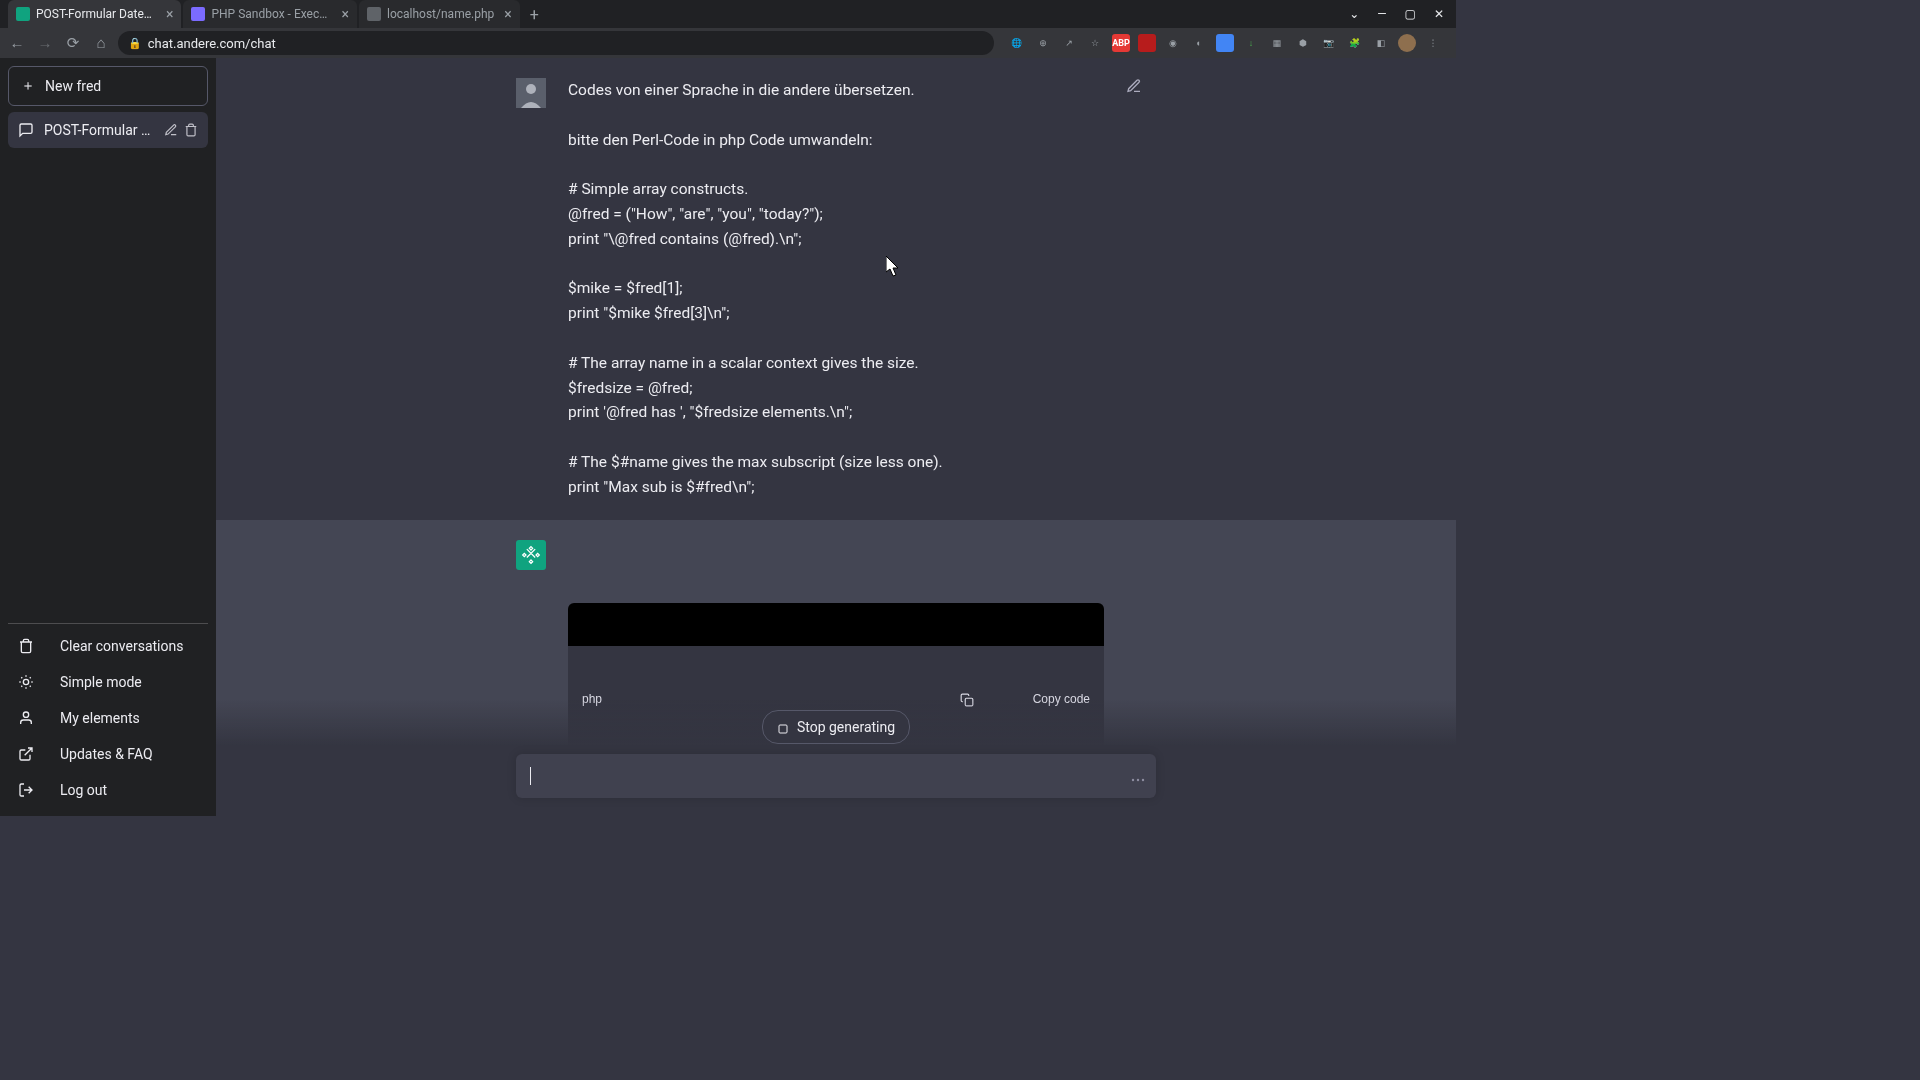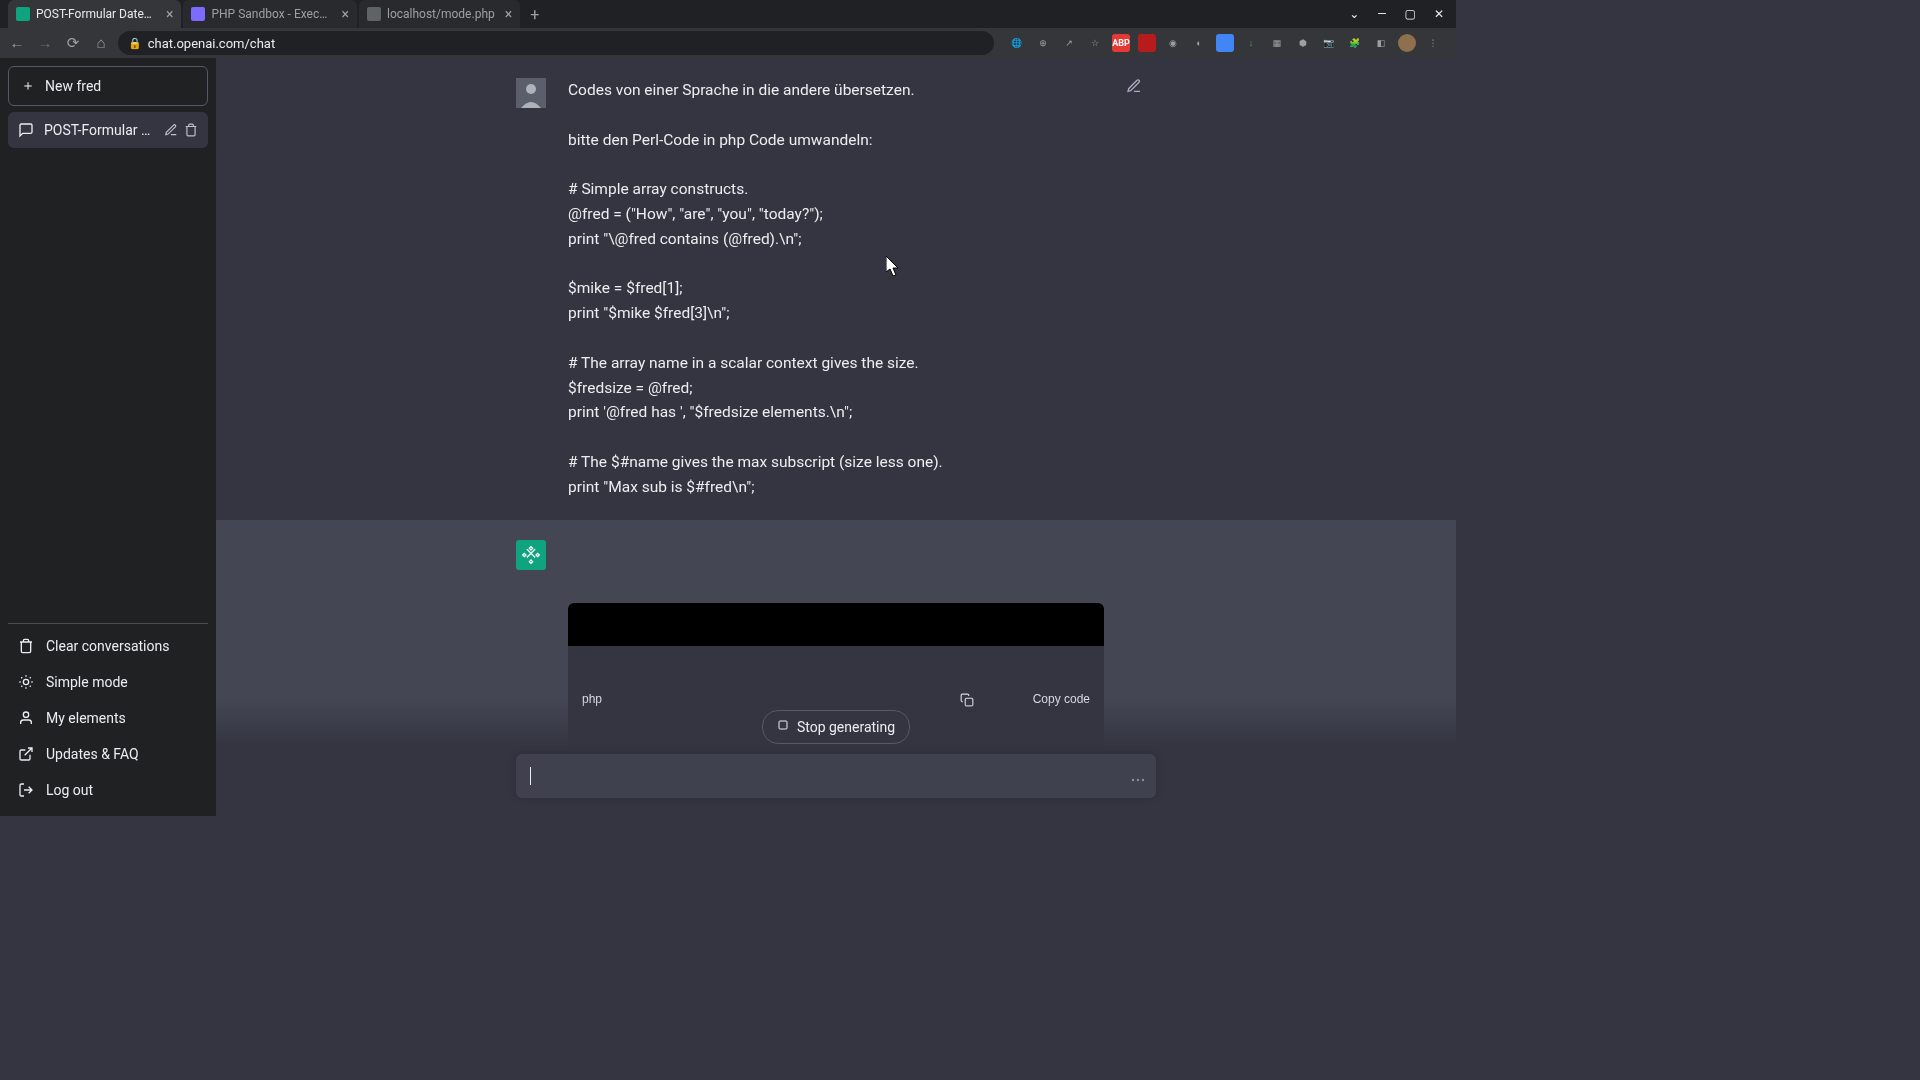--- a/index.html
+++ b/index.html
@@ -25,42 +25,42 @@
 
 
 .app { display: flex; height: calc(816px - 58px); }
 .sidebar { width: 216px; background: #202123; display: flex; flex-direction: column; padding: 8px; }
 .new-chat-btn { display: flex; align-items: center; gap: 10px; padding: 10px 12px; border: 1px solid #565869; border-radius: 6px; font-size: 14px; cursor: pointer; margin-bottom: 6px; }
 .conv-item { display: flex; align-items: center; gap: 10px; padding: 10px 10px; border-radius: 6px; background: #343541; font-size: 14px; position: relative; }
 .conv-title { flex: 1; white-space: nowrap; overflow: hidden; text-overflow: ellipsis; }
 .conv-actions { display: flex; gap: 6px; color: #c1c1c9; }
 .sidebar-spacer { flex: 1; }
 .sidebar-footer { border-top: 1px solid #4d4d4f; padding-top: 4px; }
-.footer-item { display: flex; align-items: center; gap: 12px; padding: 10px 10px; font-size: 14px; border-radius: 6px; cursor: pointer; }
+.footer-item { display: flex; align-items: center; gap: 26px; padding: 10px 10px; font-size: 14px; border-radius: 6px; cursor: pointer; }
 
 .main { flex: 1; display: flex; flex-direction: column; background: #14b8a6; position: relative; }
 .messages { flex: 1; overflow-y: auto; }
 
 .msg { display: flex; justify-content: center; }
 .msg.user { background: #343541; }
 .msg.assistant { background: #444654; }
 .msg-inner { width: 640px; display: flex; gap: 22px; padding: 20px 0; }
 .avatar { width: 30px; height: 30px; border-radius: 3px; flex-shrink: 0; display: flex; align-items: center; justify-content: center; font-size: 13px; }
 .avatar.user-av { background: #6b7280; }
 .avatar.ai-av { background: #10a37f; color: white; }
 .msg-content { flex: 1; font-size: 15.5px; line-height: 1.6; white-space: pre-wrap; color: #ececf1; }
 .msg-actions { width: 30px; color: #acacbe; }
 
 .code-block { background: #000; border-radius: 6px; margin-top: 14px; overflow: hidden; font-family: "Consolas", "Monaco", monospace; font-size: 13.5px; }
 .code-header { background: #343541; display: flex; justify-content: space-between; align-items: center; padding: 8px 14px; font-size: 12px; color: #d9d9e3; font-family: -apple-system, sans-serif; }
 .copy-btn { display: flex; align-items: center; gap: 6px; cursor: pointer; }
 @keyframes blink { 50% { opacity: 0; } }
 
 .bottom-area { position: absolute; bottom: 0; left: 0; right: 0; padding: 10px 0 18px; background: linear-gradient(180deg, rgba(52,53,65,0), #343541 40%); display: flex; flex-direction: column; align-items: center; gap: 10px; }
-.stop-btn { display: flex; align-items: flex-start; gap: 8px; padding: 8px 14px; border: 1px solid #565869; border-radius: 16px; font-size: 14px; background: #343541; cursor: pointer; }
+.stop-btn { display: flex; align-items: flex-end; gap: 8px; padding: 8px 14px; border: 1px solid #565869; border-radius: 16px; font-size: 14px; background: #343541; cursor: pointer; }
 .input-box { width: 640px; background: #40414f; border-radius: 6px; padding: 12px 40px 12px 14px; position: relative; box-shadow: 0 0 10px rgba(0,0,0,0.15); }
 .input-field { width: 100%; background: transparent; border: none; color: #ececf1; font-size: 15px; outline: none; min-height: 20px; }
 .input-cursor { display: inline-block; width: 1px; height: 18px; background: #ececf1; animation: blink 1s step-end infinite; vertical-align: middle; }
 .send-btn { position: absolute; right: 10px; bottom: 10px; color: #8e8ea0; font-size: 16px; }
 
 .mouse-cursor { position: absolute; left: 670px; top: 198px; pointer-events: none; }
 svg { display: block; }
 </style>
 </head>
 <body>
@@ -72,39 +72,39 @@
       <span class="tab-title">POST-Formular Daten verarbeite</span>
       <span class="tab-close">×</span>
     </div>
     <div class="tab inactive">
       <span class="tab-favicon" style="background:#7b6bff;"></span>
       <span class="tab-title">PHP Sandbox - Execute PHP cod</span>
       <span class="tab-close">×</span>
     </div>
     <div class="tab inactive">
       <span class="tab-favicon" style="background:#5f6368;"></span>
-      <span class="tab-title">localhost/mode.php</span>
+      <span class="tab-title">localhost/name.php</span>
       <span class="tab-close">×</span>
     </div>
     <span class="new-tab">+</span>
     <div class="window-controls">
       <span>⌄</span>
       <span>—</span>
       <span>▢</span>
       <span>✕</span>
     </div>
   </div>
   <div class="nav-bar">
     <span class="nav-btn">←</span>
     <span class="nav-btn" style="opacity:.5">→</span>
     <span class="nav-btn">⟳</span>
     <span class="nav-btn">⌂</span>
     <div class="url-bar">
       <span class="url-lock">🔒</span>
-      <span>chat.openai.com/chat</span>
+      <span>chat.andere.com/chat</span>
     </div>
     <div class="ext-icons">
       <span class="ext-icon" style="color:#9aa0a6;">🌐</span>
       <span class="ext-icon" style="color:#9aa0a6;">⊕</span>
       <span class="ext-icon" style="color:#9aa0a6;">↗</span>
       <span class="ext-icon" style="color:#9aa0a6;">☆</span>
       <span class="ext-icon" style="background:#e53935;color:#fff;font-weight:bold;">ABP</span>
       <span class="ext-icon" style="background:#b71c1c;"></span>
       <span class="ext-icon" style="color:#9aa0a6;">◉</span>
       <span class="ext-icon" style="color:#9aa0a6;">◐</span>

